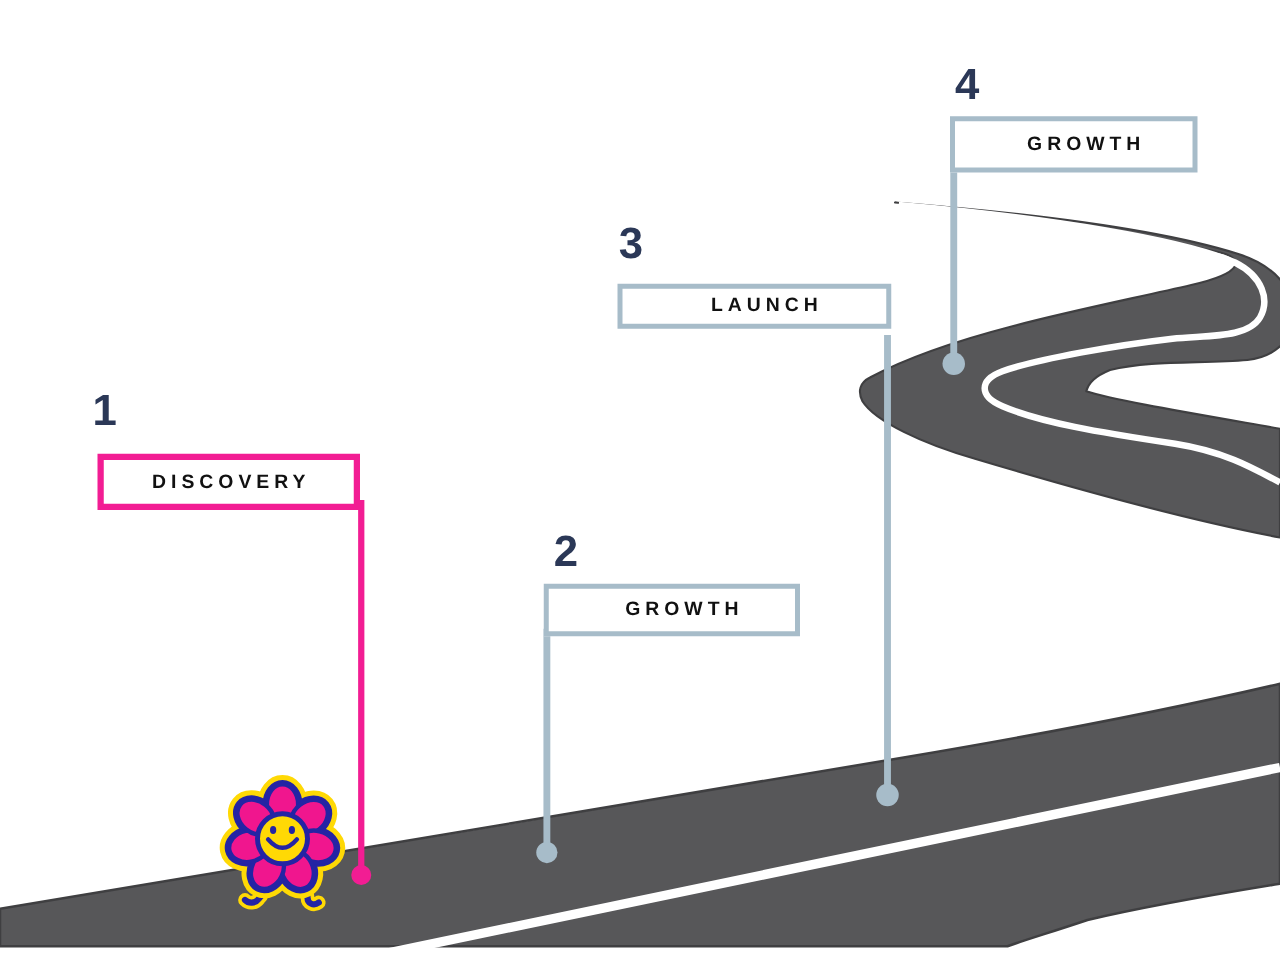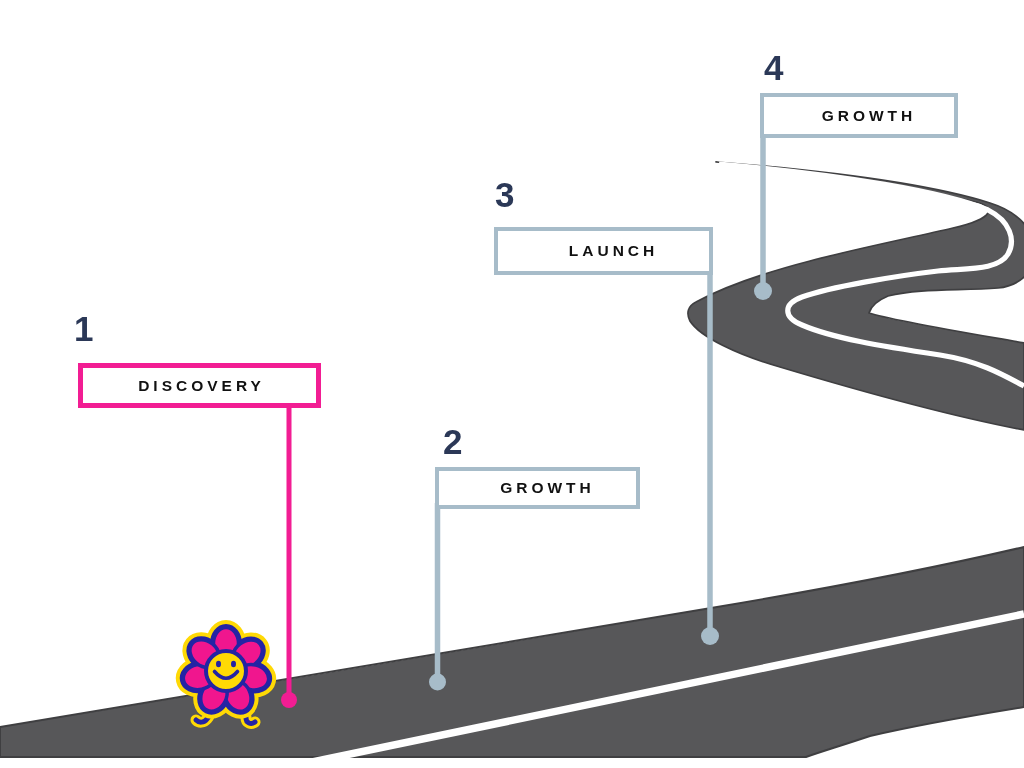--- a/index.html
+++ b/index.html
@@ -119,35 +119,35 @@
       <g fill="#2424A4">
         <ellipse cx="-7.5" cy="-7" rx="2.5" ry="3.2"></ellipse>
         <ellipse cx="7.5" cy="-7" rx="2.5" ry="3.2"></ellipse>
         <path d="M -11.5,0.5 Q 0,14 11.5,0.5" fill="none" stroke-width="3.6" stroke-linecap="round" stroke="#2424A4"></path>
       </g>
     </g>
   </svg>
 
   <div class="milestone">
     <div class="num" style="left:74px;top:311px;">1</div>
-    <div class="box" style="left: 78px; top: 363px; width: 243px; height: 45px; --accent: #F21D93;">
+    <div class="box" style="left: 78px; top: 363px; width: 210px; height: 45px; --accent: #F21D93;">
       <span>DISCOVERY</span>
     </div>
   </div>
 
   <div class="milestone">
     <div class="num" style="left:443px;top:424px;">2</div>
     <div class="box thin" style="left: 435px; top: 467px; width: 205px; height: 42px; --accent: #A7BCC9;">
       <span>GROWTH</span>
     </div>
   </div>
 
   <div class="milestone">
     <div class="num" style="left:495px;top:177px;">3</div>
-    <div class="box thin" style="left: 494px; top: 227px; width: 219px; height: 48px; --accent: #A7BCC9;">
+    <div class="box thin" style="left: 494px; top: 227px; width: 219px; height: 36px; --accent: #A7BCC9;">
       <span>LAUNCH</span>
     </div>
   </div>
 
   <div class="milestone">
     <div class="num" style="left:764px;top:50px;">4</div>
     <div class="box thin" style="left: 760px; top: 93px; width: 198px; height: 45px; --accent: #A7BCC9;">
       <span>GROWTH</span>
     </div>
   </div>

